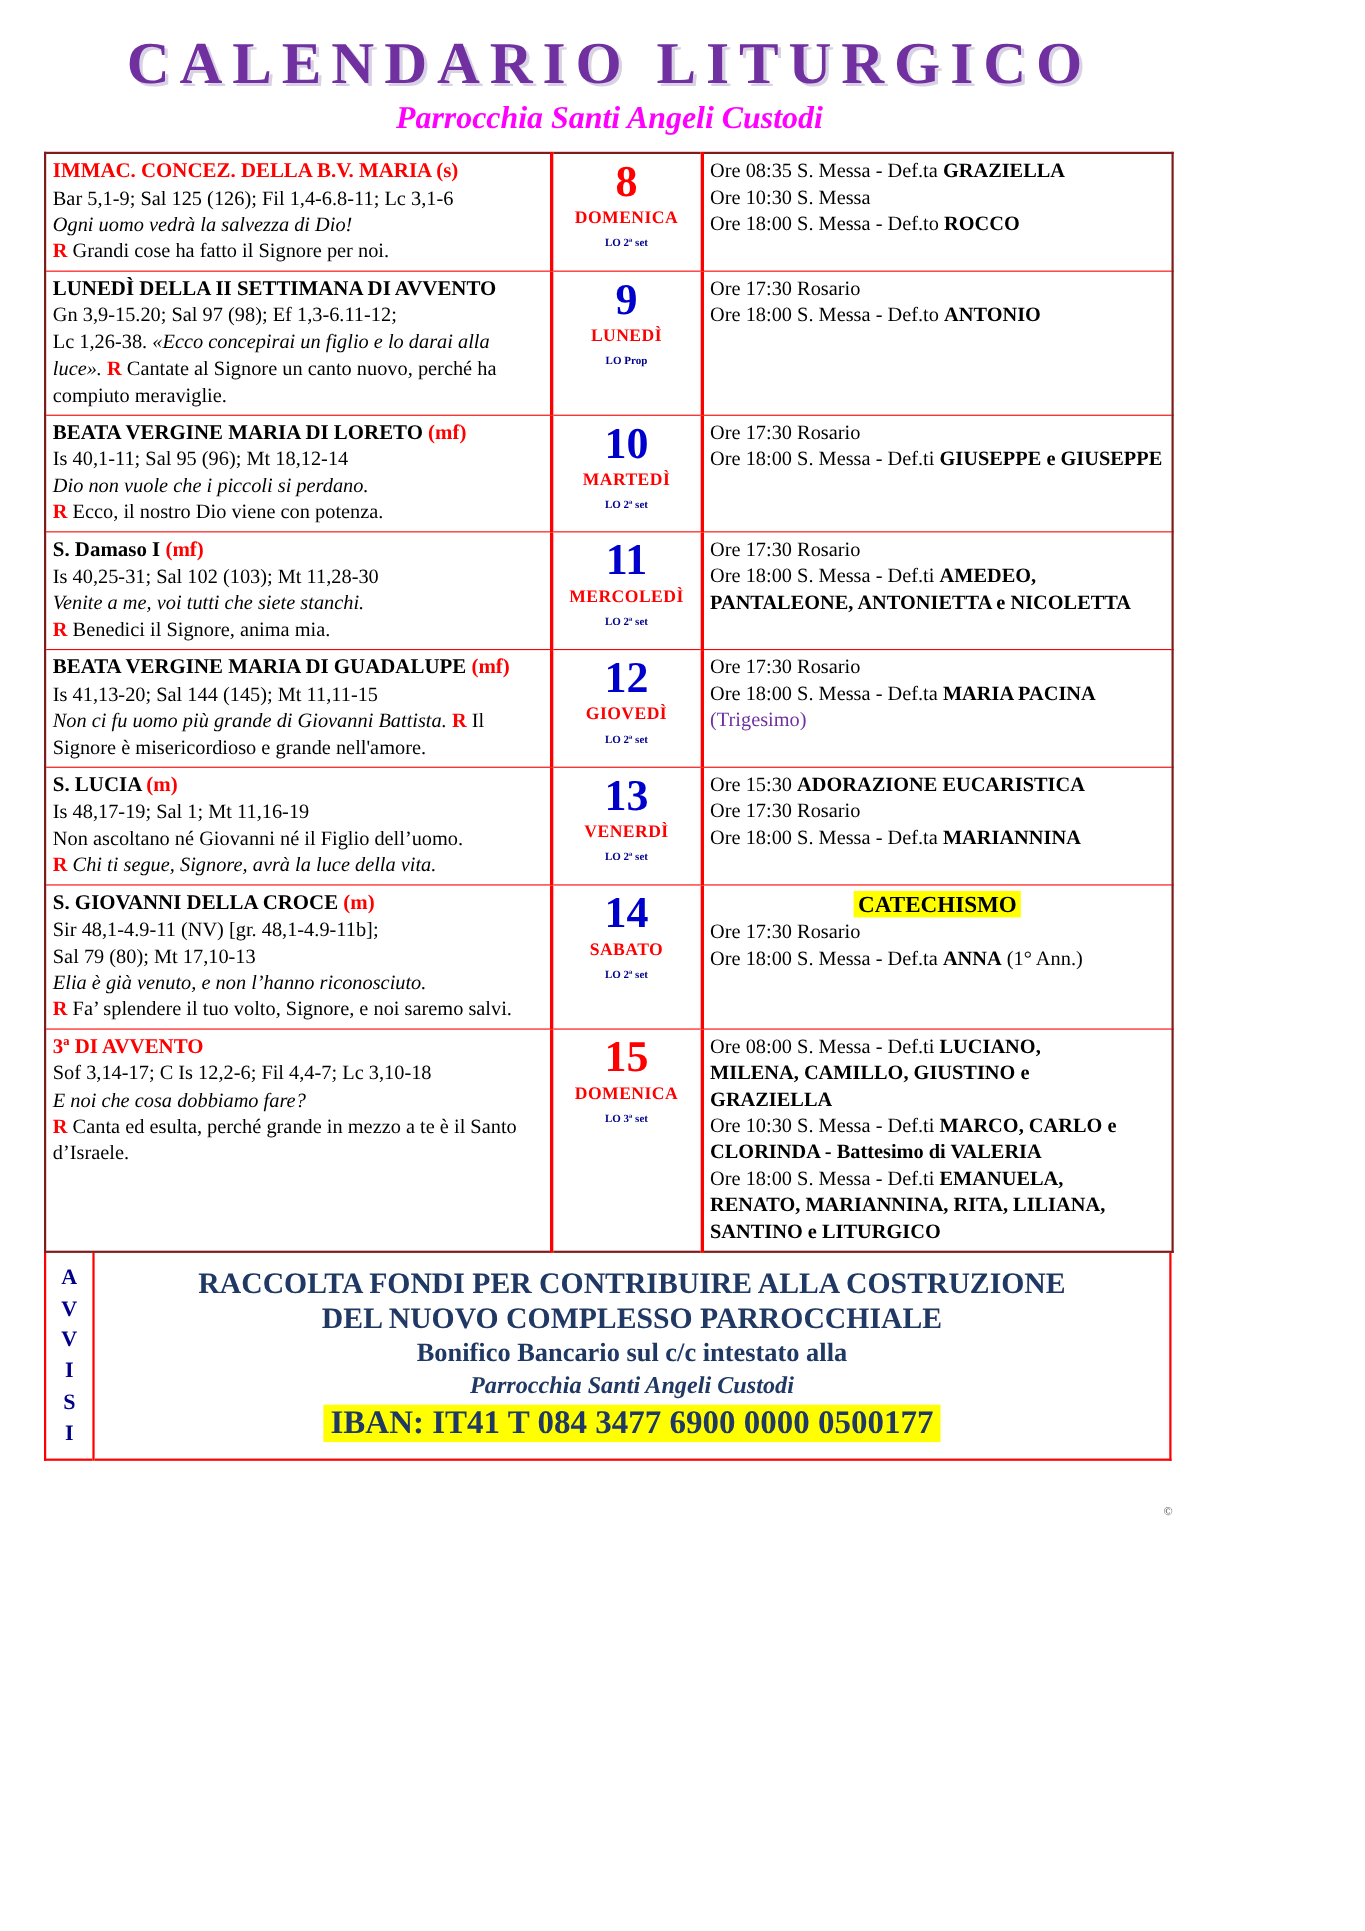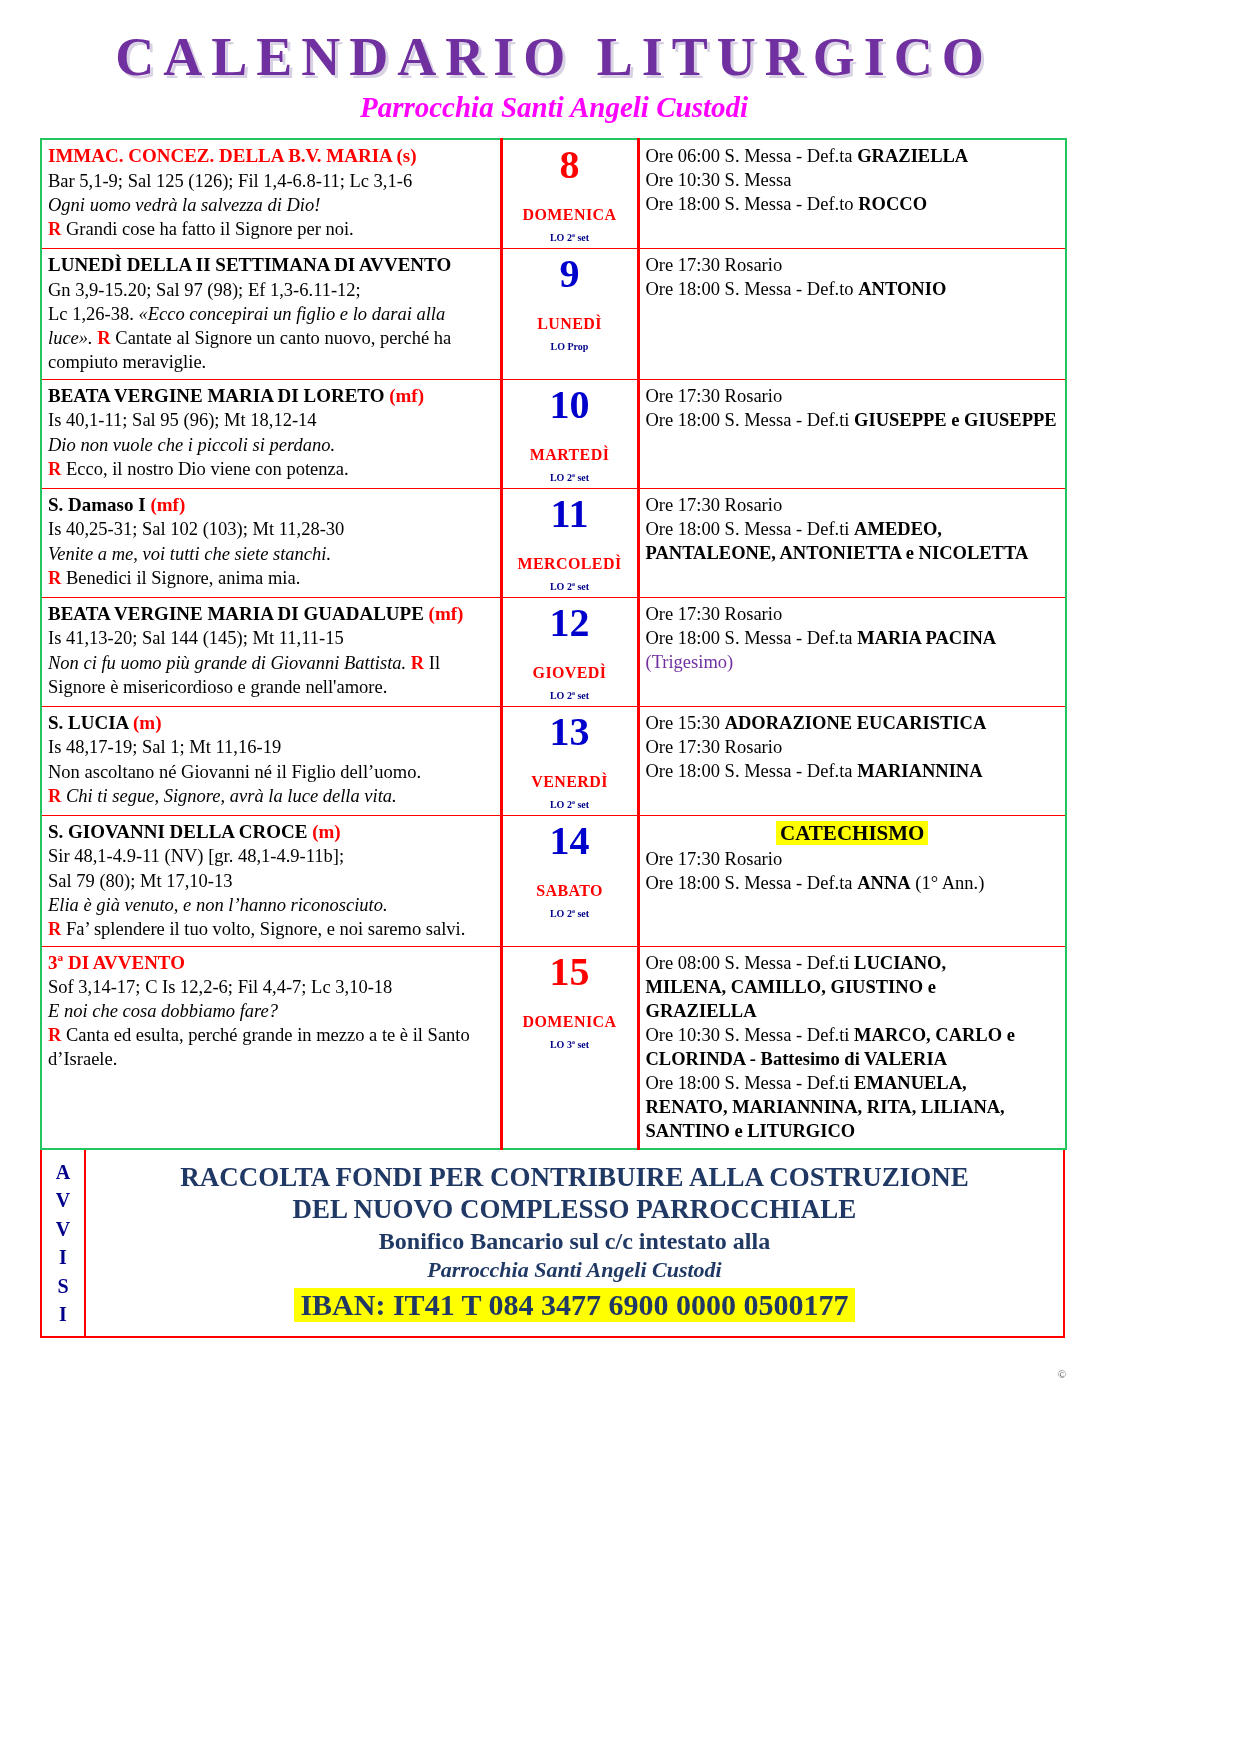--- a/index.html
+++ b/index.html
@@ -52,21 +52,21 @@
 
   
   .cal-wrap {
     margin: 14px 40px 0 40px;
     width: 1025px;
   }
   table.cal {
     border-collapse: collapse;
     table-layout: fixed;
     width: 1025px;
-    border: 2px solid #22c55e;
+    border: 2px solid #7f1d1d;
   }
   table.cal td {
     border: 1px solid #ff0000;
     vertical-align: top;
     padding: 4px 6px 5px 6px;
   }
   col.c-left   { width: 460px; }
   col.c-date   { width: 137px; }
   col.c-right  { width: 428px; }
 
@@ -104,21 +104,21 @@
     display: block;
   }
   .daynum.sun { color: #ff0000; }
   .daynum.wd  { color: #0000cc; }
   .dayname {
     display: block;
     font-weight: bold;
     font-size: 16px;
     color: #ff0000;
     letter-spacing: 0.4px;
-    margin-top: 20px;
+    margin-top: 4px;
   }
   .lo {
     display: block;
     font-weight: bold;
     font-size: 10px;
     color: #00008b;
     margin-top: 8px;
   }
 
   
@@ -232,21 +232,21 @@
             <span class="readings">Bar 5,1-9; Sal 125 (126); Fil 1,4-6.8-11;  Lc 3,1-6</span>
             <span class="antiphon">Ogni uomo vedrà la salvezza di Dio!</span>
             <span class="resp"><span class="rmark">R</span> <span>Grandi cose ha fatto il Signore per noi.</span></span>
           </td>
           <td class="date-cell">
             <span class="daynum sun">8</span>
             <span class="dayname">DOMENICA</span>
             <span class="lo">LO 2ª set</span>
           </td>
           <td class="services">
-            <span class="svc"><span>Ore 06:00 S. Messa - Def.ta </span><span class="b">GRAZIELLA</span></span>
+            <span class="svc"><span>Ore 08:35 S. Messa - Def.ta </span><span class="b">GRAZIELLA</span></span>
             <span class="svc"><span>Ore 10:30 S. Messa</span><span class="b"></span></span>
             <span class="svc"><span>Ore 18:00 S. Messa - Def.to </span><span class="b">ROCCO</span></span>
           </td>
         </tr>
 
         <tr>
           <td class="liturgy">
             <span class="lit-title black">LUNEDÌ DELLA II SETTIMANA DI AVVENTO</span>
             <span class="readings">Gn 3,9-15.20; Sal 97 (98); Ef 1,3-6.11-12;</span>
             <span class="flow"><span>Lc 1,26-38. </span><span class="it">«Ecco concepirai un figlio e lo darai alla luce».</span> <span class="rmark">R</span> <span>Cantate al Signore un canto nuovo, perché ha compiuto meraviglie.</span></span>

